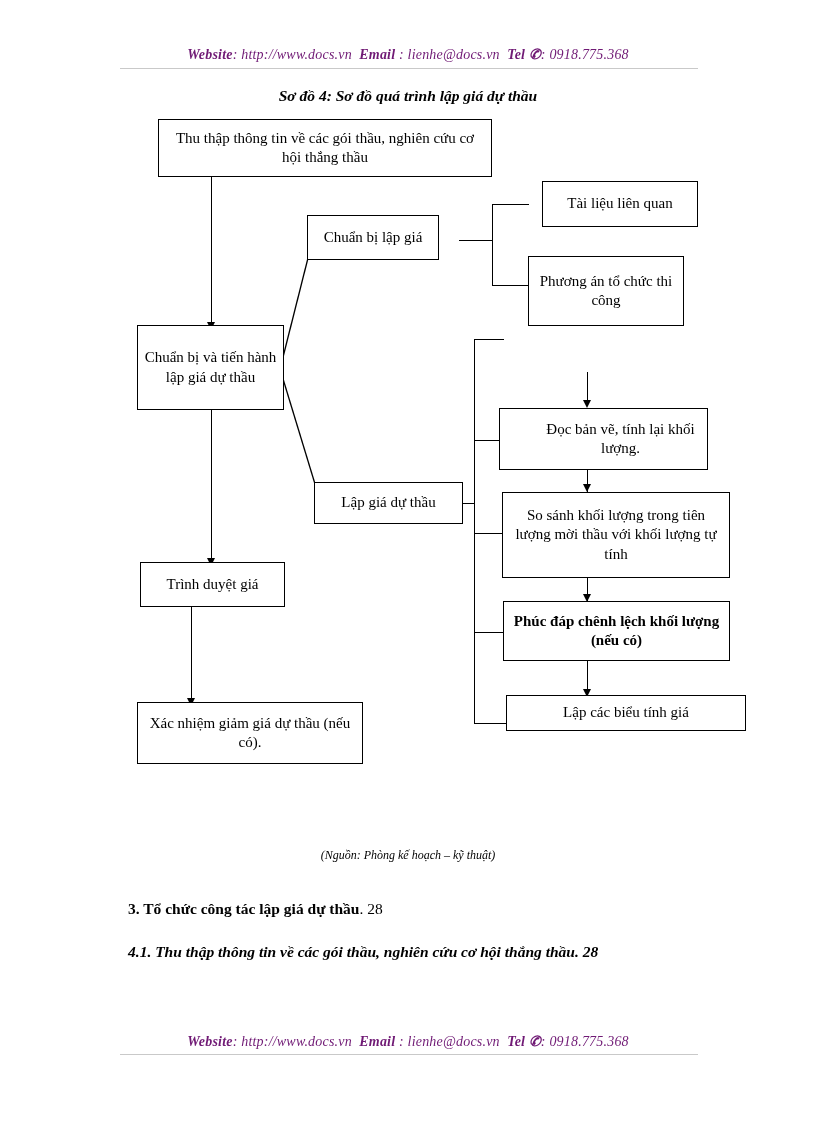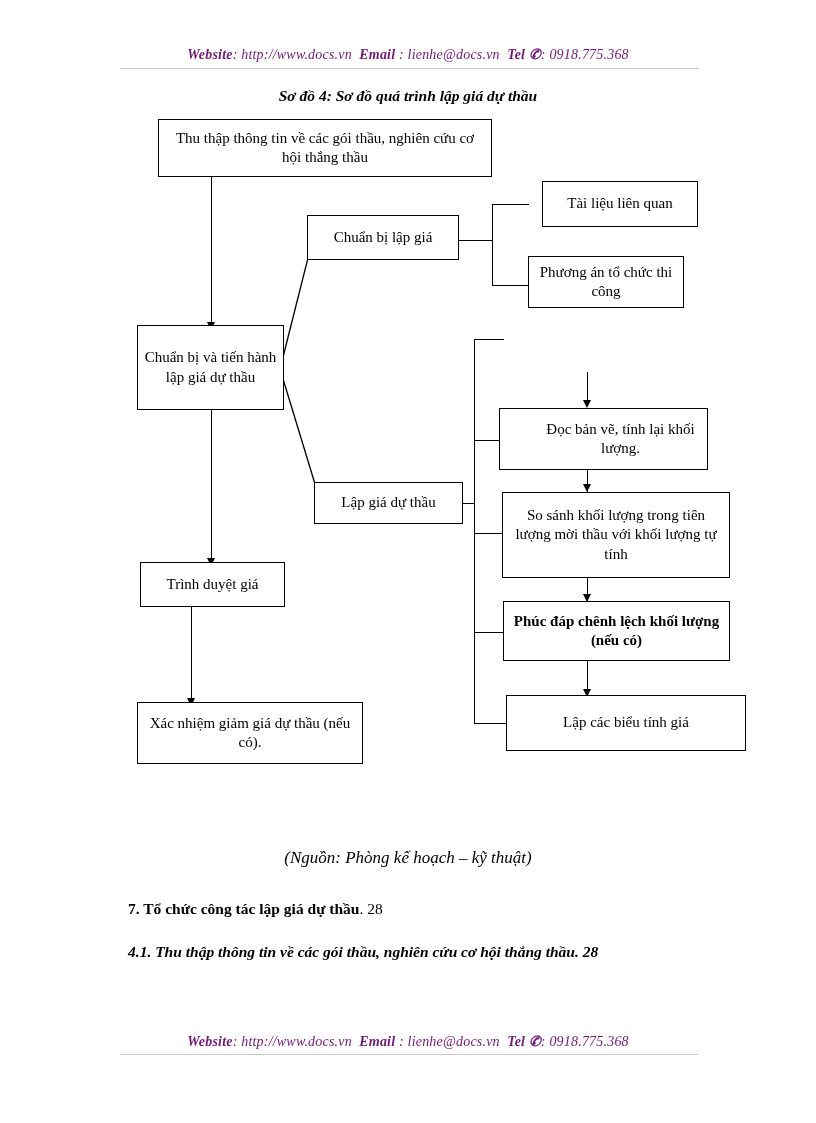--- a/index.html
+++ b/index.html
@@ -99,21 +99,21 @@
   }
 
   
   #source-note {
     position: absolute;
     left: 0;
     top: 848px;
     width: 816px;
     text-align: center;
     font-style: italic;
-    font-size: 17px;
+    font-size: 12px;
   }
 
   
   .toc-line {
     position: absolute;
     font-size: 15.5px;
     left: 128px;
     white-space: nowrap;
   }
   #toc-1 { top: 900px; }
@@ -182,47 +182,47 @@
   <div class="arrow-down" style="left:583px; top:689px;"></div>
 
   <div class="ln v" style="left:211px; top:410px; height:152px;"></div>
   <div class="arrow-down" style="left:207px; top:558px;"></div>
 
   <div class="ln v" style="left:191px; top:607px; height:95px;"></div>
   <div class="arrow-down" style="left:187px; top:698px;"></div>
 
   <div class="node" style="left:158px; top:119px; width:334px; height:58px;">Thu thập thông tin về các gói thầu, nghiên cứu cơ hội thắng thầu</div>
 
-  <div class="node" style="left:307px; top:215px; width:152px; height:45px;">Chuẩn bị lập giá</div>
+  <div class="node" style="left:307px; top:215px; width:132px; height:45px;">Chuẩn bị lập giá</div>
 
   <div class="node" style="left:528px; top:181px; width:156px; height:46px;margin-left:14px;">Tài liệu liên quan</div>
 
-  <div class="node" style="left:528px; top:256px; width:156px; height:52px;">Phương án tổ chức thi công</div>
+  <div class="node" style="left:528px; top:256px; width:156px; height:70px;">Phương án tổ chức thi công</div>
 
   <div class="node" style="left:137px; top:325px; width:147px; height:85px;">Chuẩn bị và tiến hành lập giá dự thầu</div>
 
   <div class="node" style="left:314px; top:482px; width:149px; height:42px;">Lập giá dự thầu</div>
 
 
   <div class="node" style="left:499px; top:408px; width:209px; height:62px;padding-left:40px;">Đọc bản vẽ, tính lại khối lượng.</div>
 
   <div class="node" style="left:502px; top:492px; width:228px; height:86px;">So sánh khối lượng trong tiên lượng mời thầu với khối lượng tự tính</div>
 
   <div class="node" style="left:503px; top:601px; width:227px; height:60px;font-weight:bold;">Phúc đáp chênh lệch khối lượng (nếu có)</div>
 
-  <div class="node" style="left:506px; top:695px; width:240px; height:56px;">Lập các biểu tính giá</div>
+  <div class="node" style="left:506px; top:695px; width:240px; height:36px;">Lập các biểu tính giá</div>
 
   <div class="node" style="left:140px; top:562px; width:145px; height:45px;">Trình duyệt giá</div>
 
   <div class="node" style="left:137px; top:702px; width:226px; height:62px;">Xác nhiệm giảm giá dự thầu (nếu có).</div>
 
   <div id="source-note">(Nguồn: Phòng kế hoạch – kỹ thuật)</div>
 
   <div class="toc-line" id="toc-1">
-    <span class="hd">7. Tổ chức công tác lập giá dự thầu</span><span>. 28</span>
+    <span class="hd">3. Tổ chức công tác lập giá dự thầu</span><span>. 28</span>
   </div>
   <div class="toc-line" id="toc-2">
     <span class="hd">4.1. Thu thập thông tin về các gói thầu, nghiên cứu cơ hội thắng thầu</span><span class="hd">. 28</span>
   </div>
 
 
   <div class="watermark" id="wm-bottom">
     <span class="wm-b">Website</span><span>: http://www.docs.vn</span>&nbsp;
     <span class="wm-b">Email</span>&nbsp;<span>: lienhe@docs.vn</span>&nbsp;
     <span class="wm-b">Tel</span>

